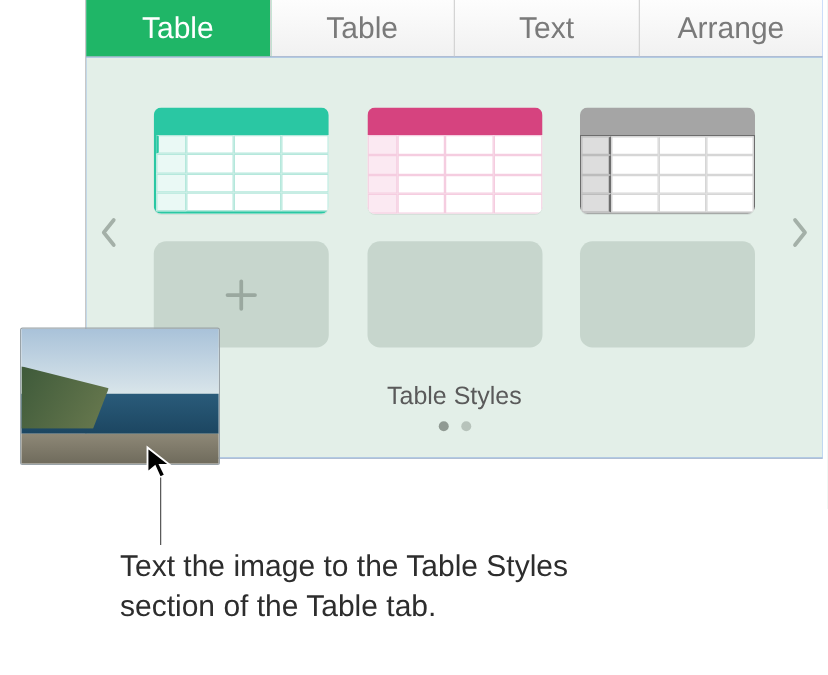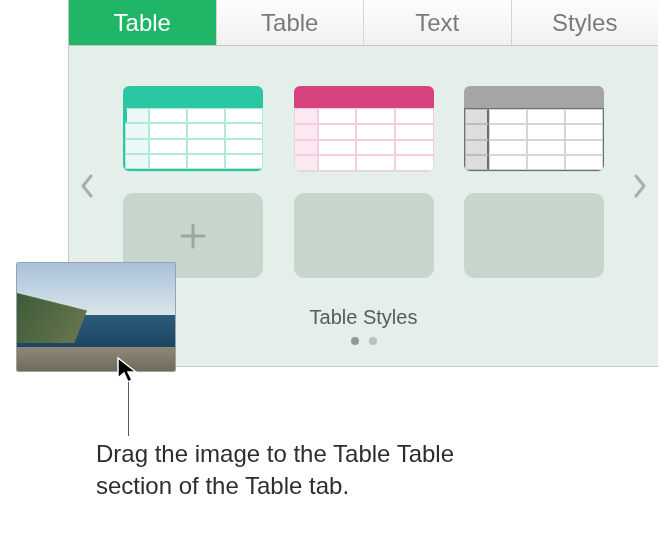--- a/index.html
+++ b/index.html
@@ -183,21 +183,21 @@
     <div class="tab active">
         <span>Table</span>
       </div>
     <div class="tab">
         <span>Table</span>
       </div>
     <div class="tab">
         <span>Text</span>
       </div>
     <div class="tab">
-        <span>Styles</span>
+        <span>Arrange</span>
       </div>
   </div>
 
   <div class="styles-area">
     <div class="nav-arrow nav-left">
       <svg width="14" height="24" viewBox="0 0 14 24">
           <path d="M11 2 L3 12 L11 22" stroke="#a4b0a8" stroke-width="3" fill="none" stroke-linecap="round" stroke-linejoin="round"></path>
         </svg>
     </div>
     <div class="nav-arrow nav-right">
@@ -298,13 +298,13 @@
 </div>
 
 <div class="cursor">
   <svg width="24" height="30" viewBox="0 0 24 30">
     <path d="M2 2 L2 22 L8 17 L12 26 L16 24 L12 16 L20 16 Z" fill="#000" stroke="#fff" stroke-width="1.5"></path>
   </svg>
 </div>
 
 <div class="leader"></div>
 
-<div class="caption">Drag the image to the Table Table section of the Table tab.</div>
+<div class="caption">Text the image to the Table Styles section of the Table tab.</div>
 
 </body></html>

